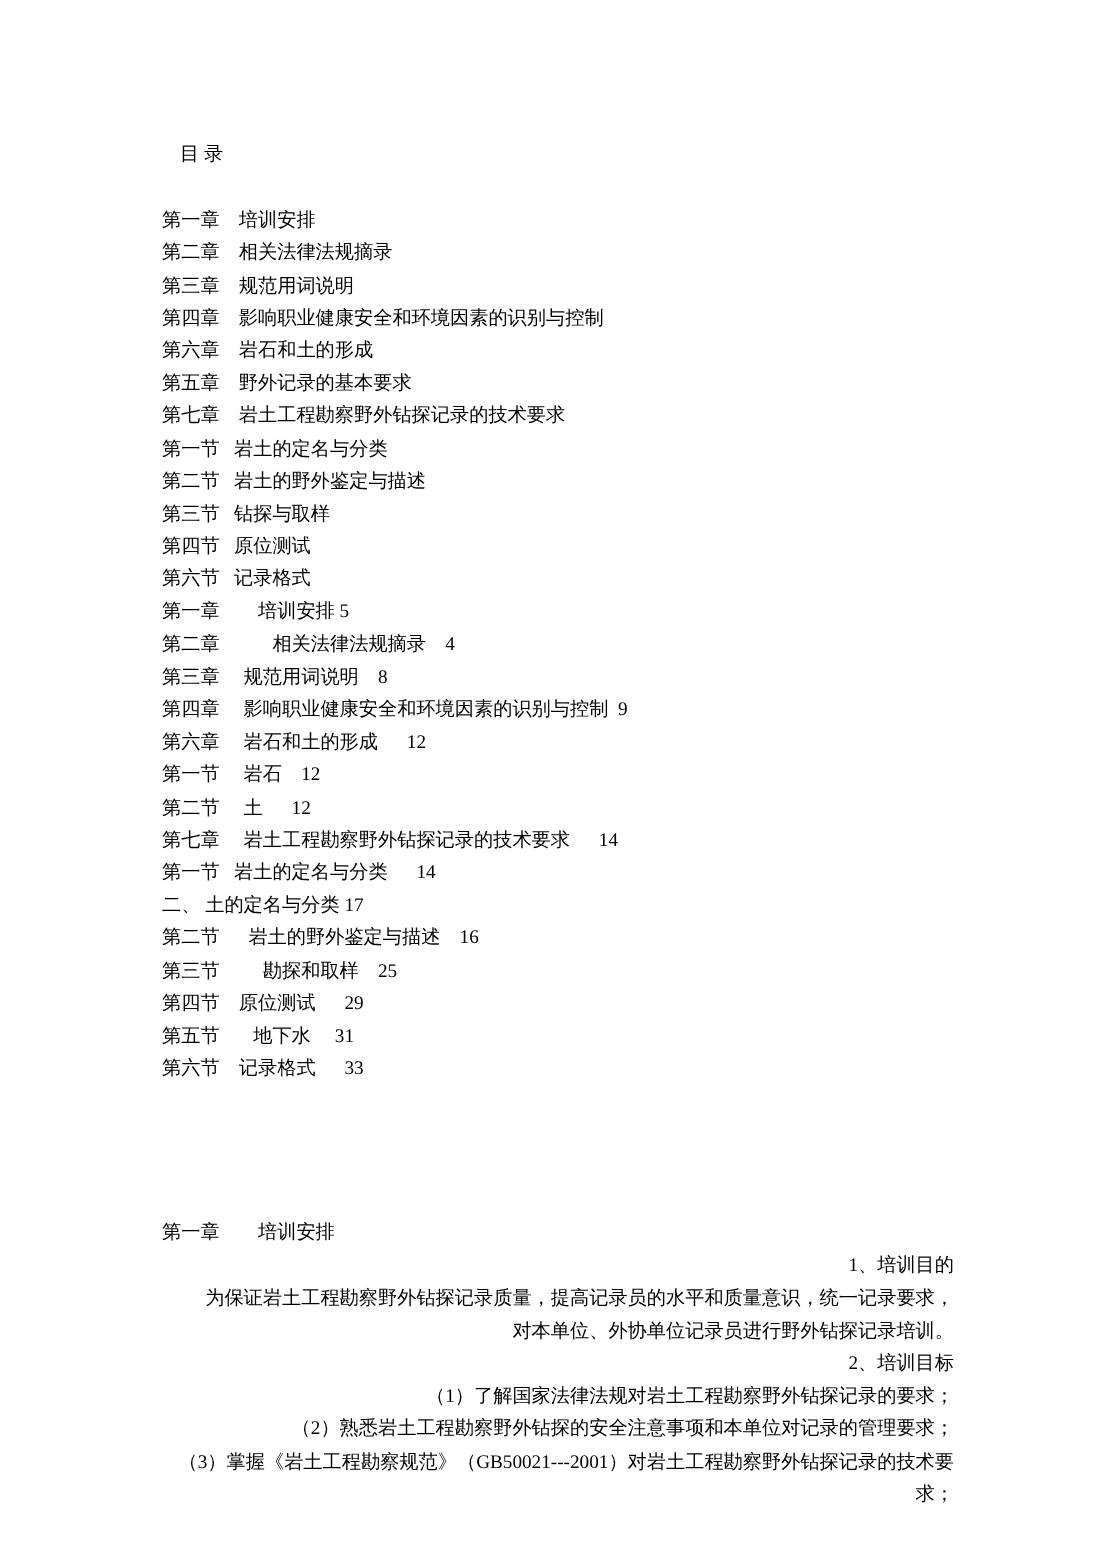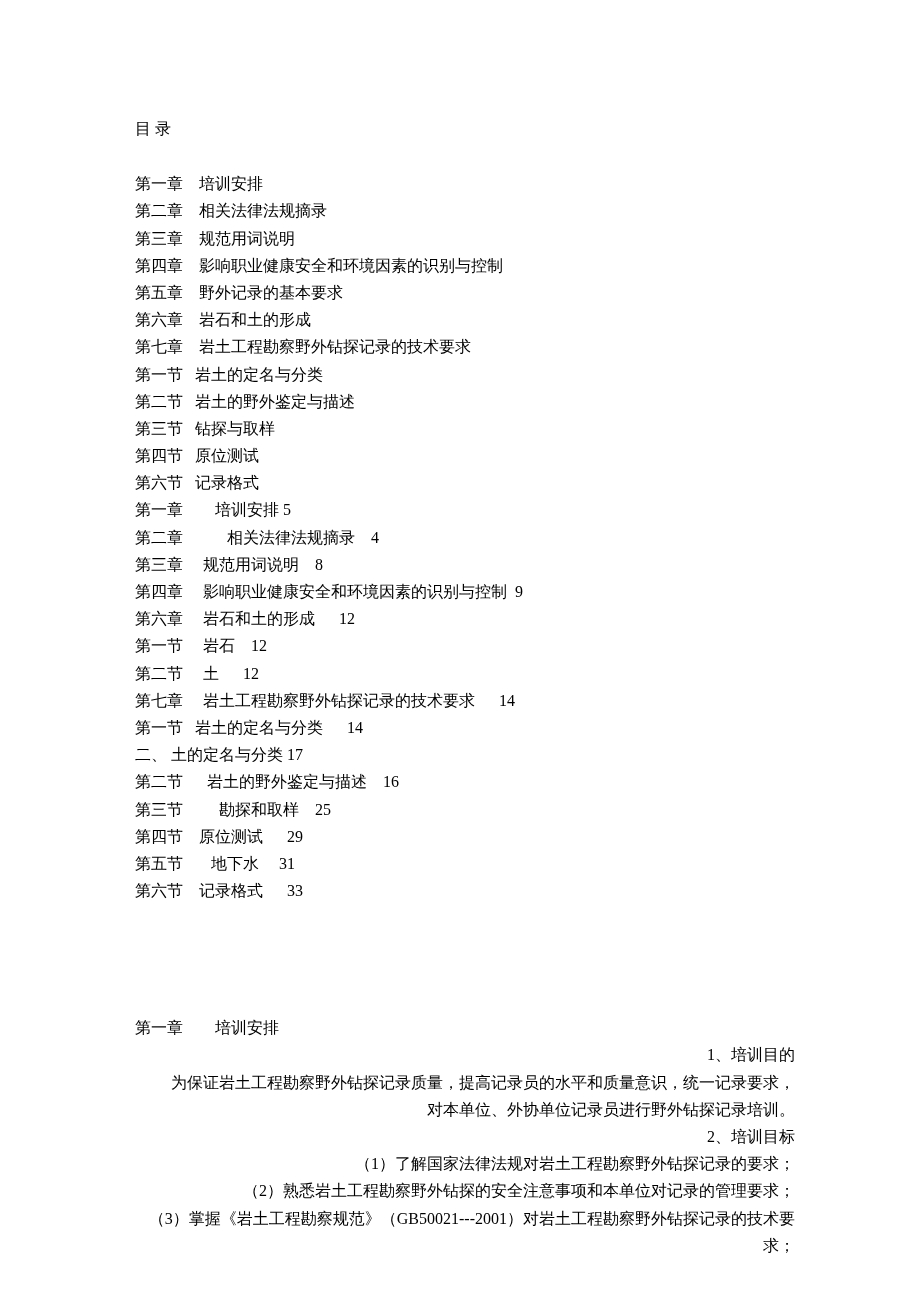--- a/index.html
+++ b/index.html
@@ -11,20 +11,21 @@
     line-height: 1.7;
     color: #000000;
   }
   .page {
     width: 920px;
     padding: 115px 125px 100px 135px;
     box-sizing: border-box;
   }
   .toc-title {
     margin-bottom: 28px;
+    margin-left: 15px;
   }
   .toc-list {
     margin-bottom: 0;
   }
   .toc-item {
     white-space: pre;
   }
   .gap-large {
     height: 110px;
   }
@@ -43,22 +44,22 @@
 
 <div class="page">
 
   <div class="toc-title">目            录</div>
 
   <div class="toc-list">
     <div class="toc-item">第一章    培训安排</div>
     <div class="toc-item">第二章    相关法律法规摘录</div>
     <div class="toc-item">第三章    规范用词说明</div>
     <div class="toc-item">第四章    影响职业健康安全和环境因素的识别与控制</div>
+    <div class="toc-item">第六章    岩石和土的形成</div>
     <div class="toc-item">第五章    野外记录的基本要求</div>
-    <div class="toc-item">第六章    岩石和土的形成</div>
     <div class="toc-item">第七章    岩土工程勘察野外钻探记录的技术要求</div>
     <div class="toc-item">第一节   岩土的定名与分类</div>
     <div class="toc-item">第二节   岩土的野外鉴定与描述</div>
     <div class="toc-item">第三节   钻探与取样</div>
     <div class="toc-item">第四节   原位测试</div>
     <div class="toc-item">第六节   记录格式</div>
   </div>
 
   <div class="toc-list">
     <div class="toc-item">第一章        培训安排 5</div>

